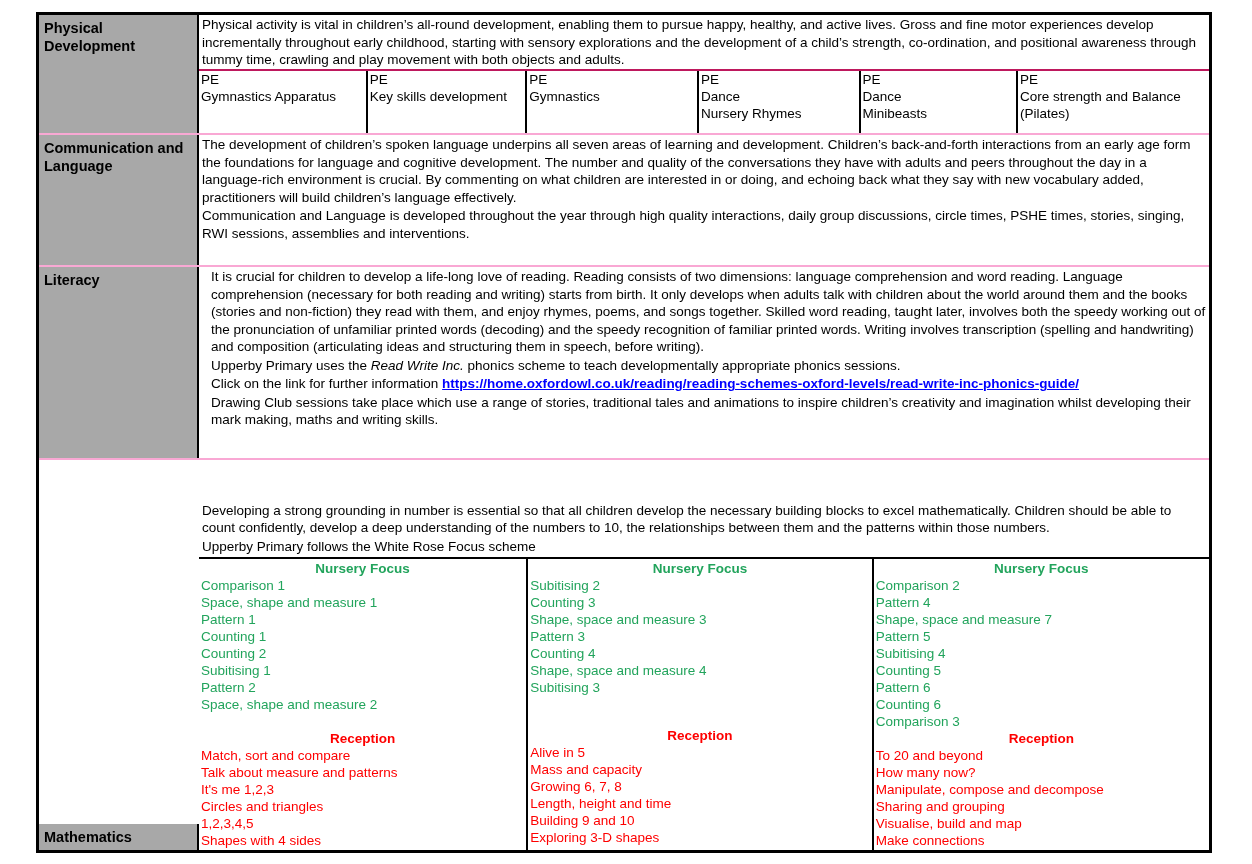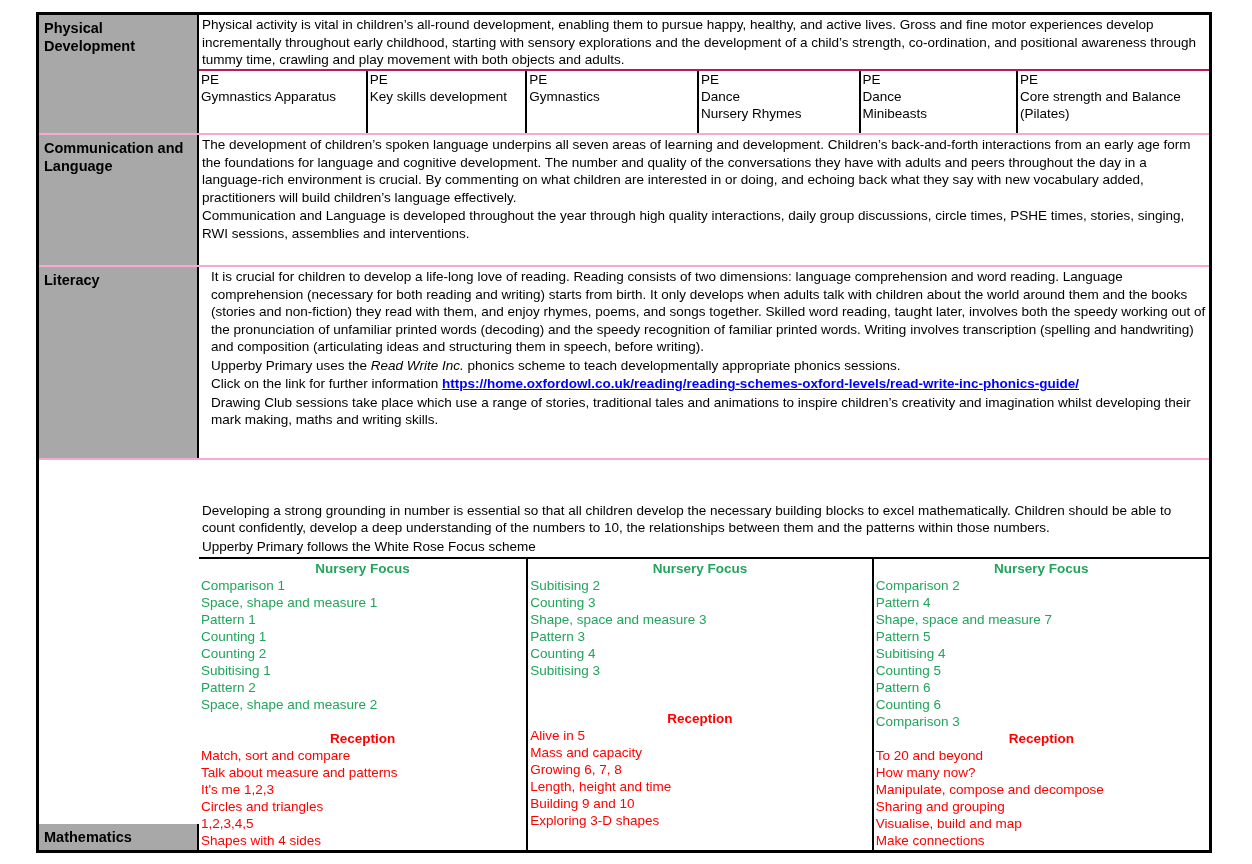--- a/index.html
+++ b/index.html
@@ -156,20 +156,21 @@
           <div class="red">Shapes with 4 sides</div>
         </div>
 
         <div class="math-col math-col-2">
           <div class="mc-head green">Nursery Focus</div>
           <div class="green">Subitising 2</div>
           <div class="green">Counting 3</div>
           <div class="green">Shape, space and measure 3</div>
           <div class="green">Pattern 3</div>
           <div class="green">Counting 4</div>
+          <div class="green">Shape, space and measure 4</div>
           <div class="green">Subitising 3</div>
           <div class="sp-2"></div>
           <div class="mc-head red">Reception</div>
           <div class="red">Alive in 5</div>
           <div class="red">Mass and capacity</div>
           <div class="red">Growing 6, 7, 8</div>
           <div class="red">Length, height and time</div>
           <div class="red">Building 9 and 10</div>
           <div class="red">Exploring 3-D shapes</div>
         </div>

